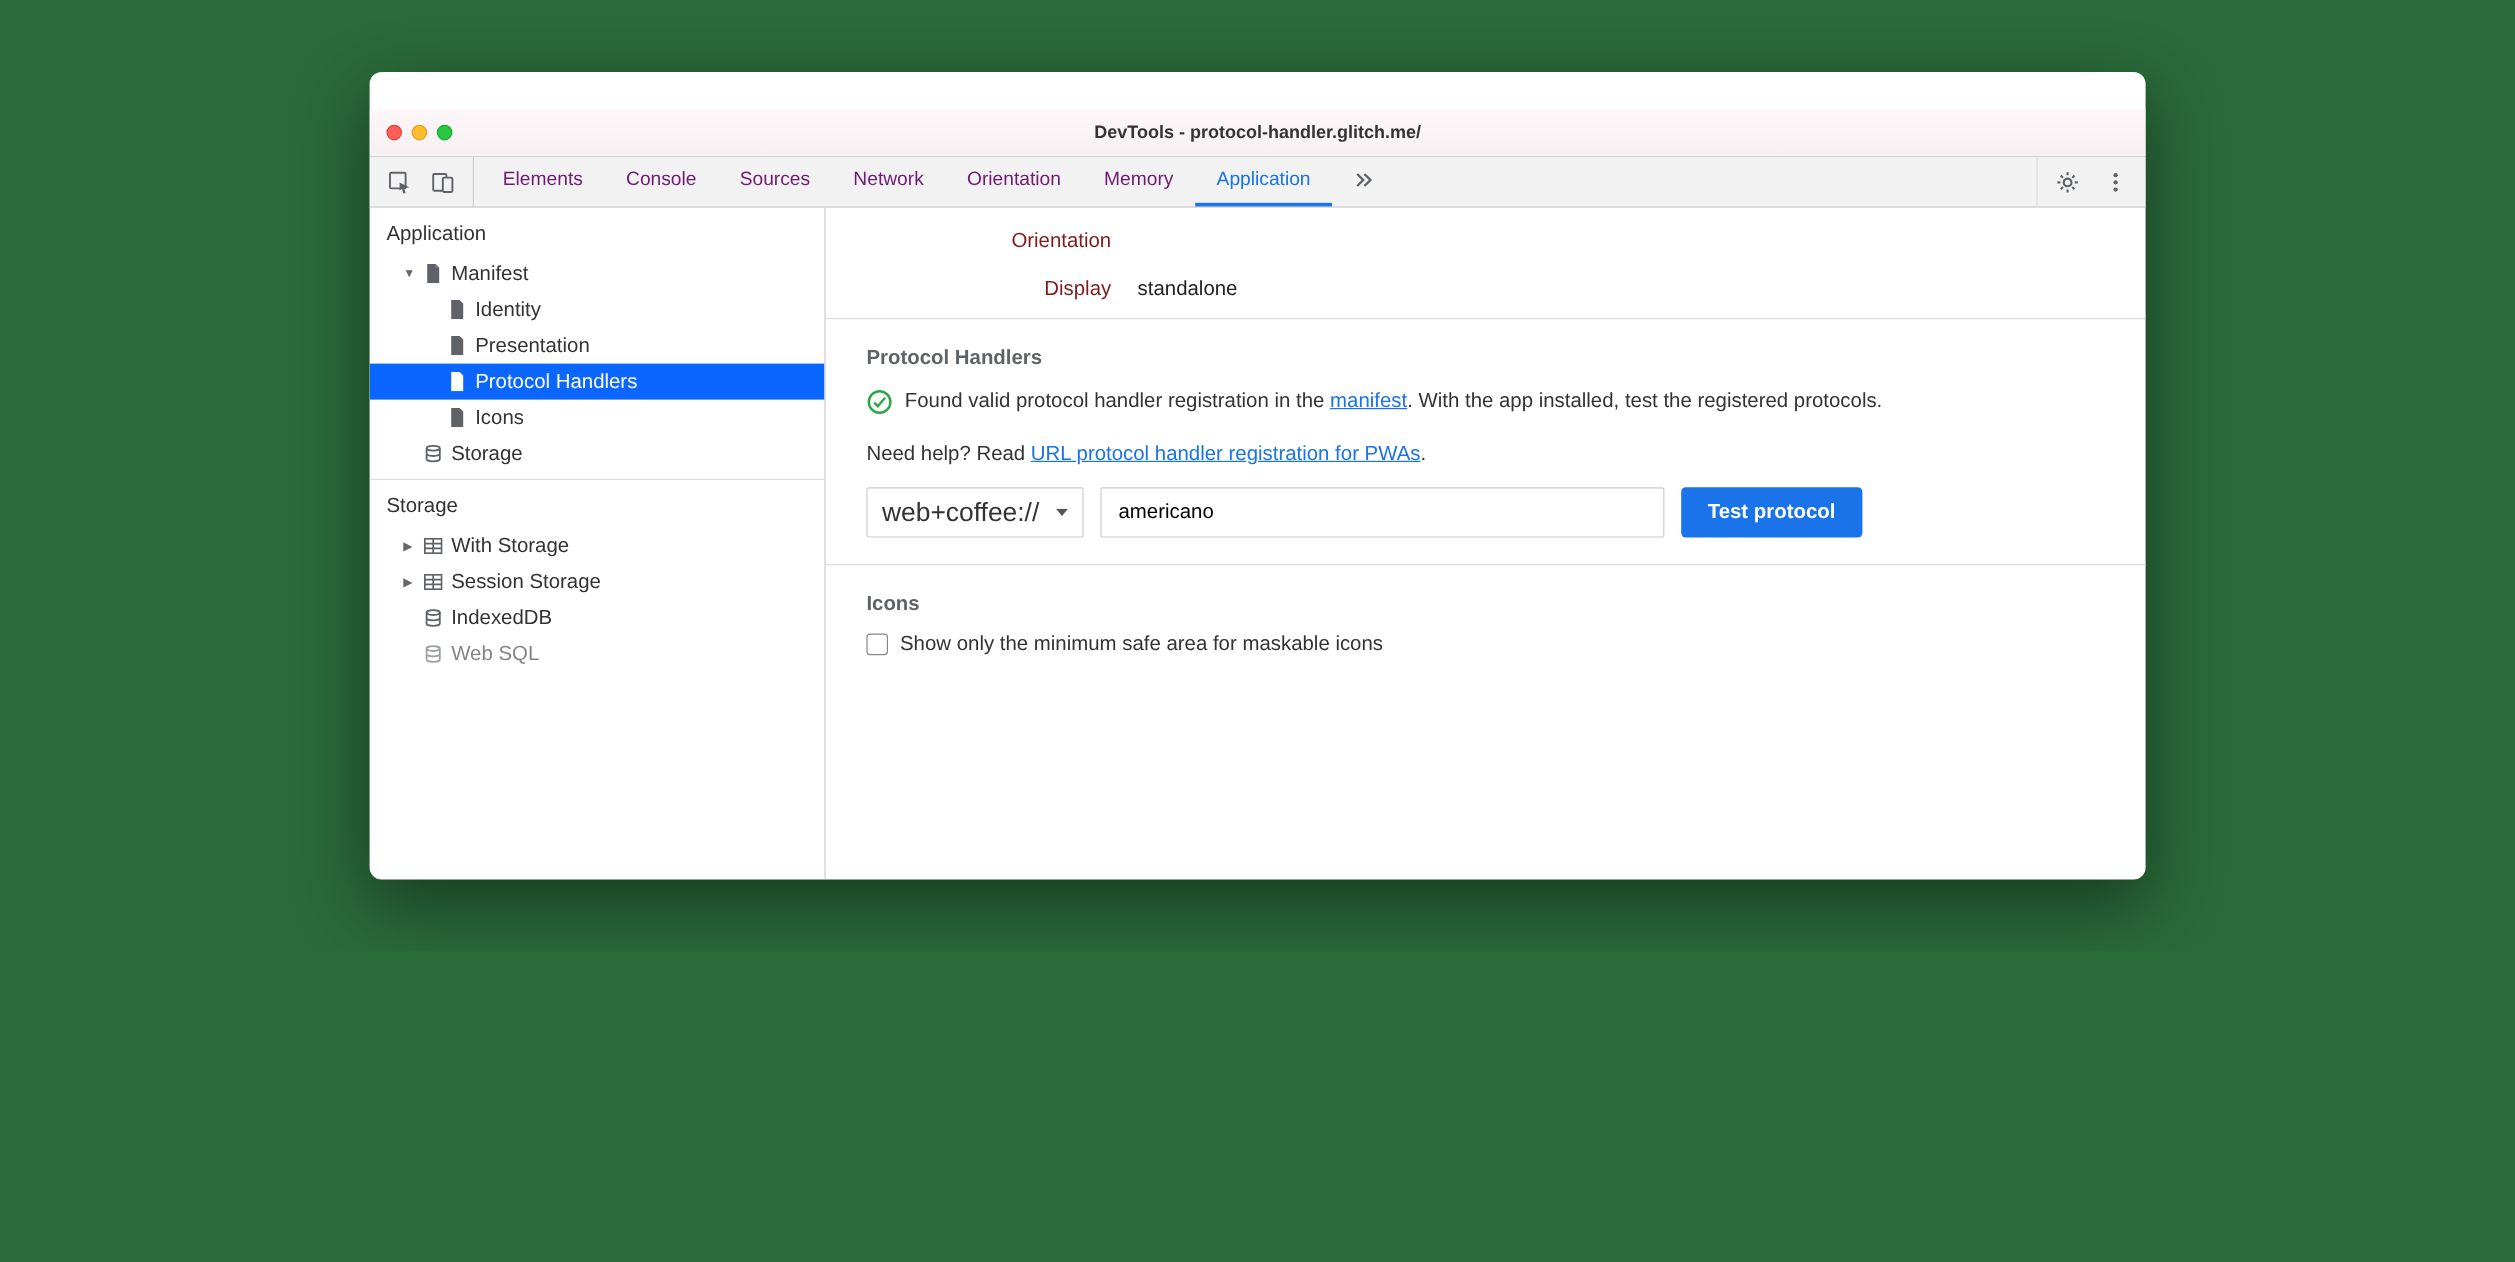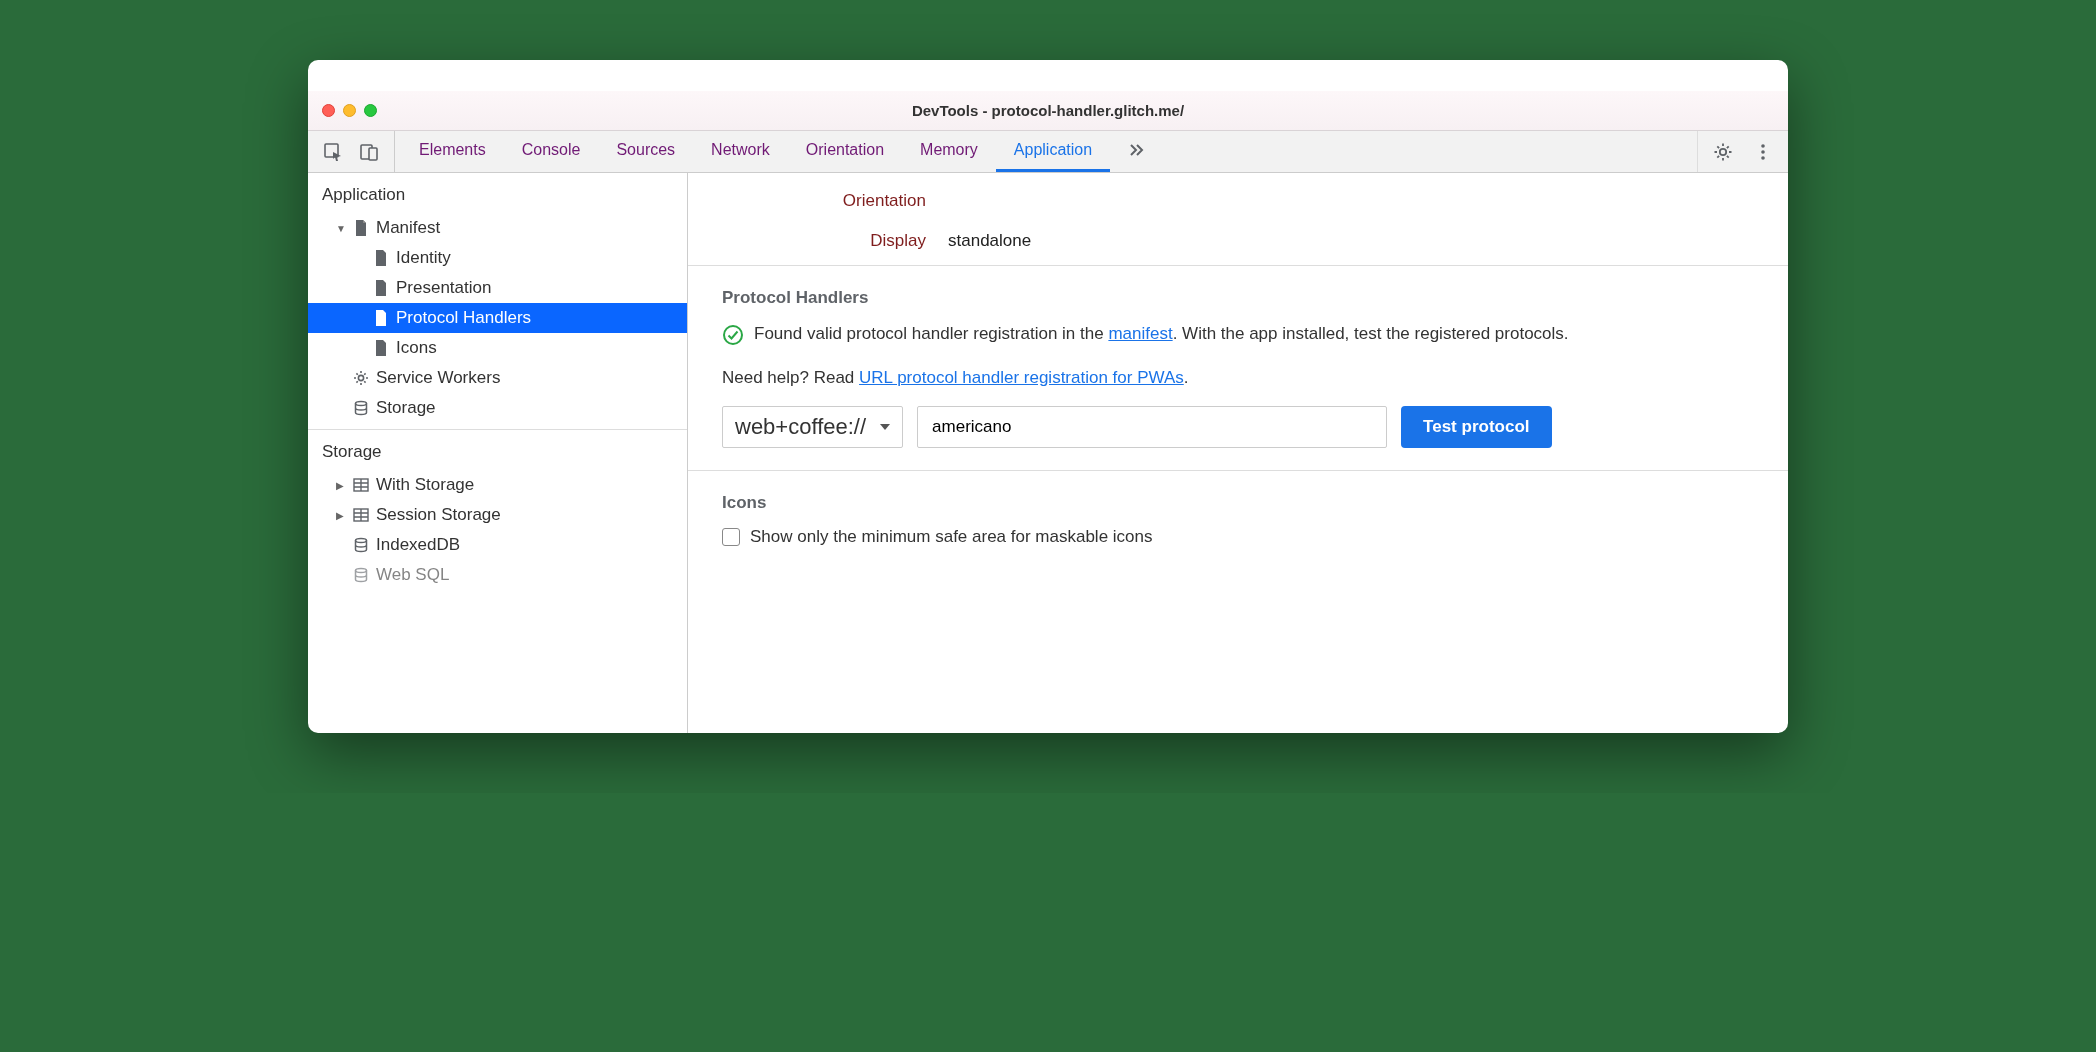--- a/index.html
+++ b/index.html
@@ -270,30 +270,20 @@
           </span>
         <span>Protocol Handlers</span>
       </div>
       <div class="tree-row indent-2">
         <span class="row-icon">
             <svg width="14" height="16" viewBox="0 0 14 16">
               <path d="M2 0h7l3 3v13H2z" fill="#5f6368"></path>
             </svg>
           </span>
         <span>Icons</span>
-      </div>
-      <div class="tree-row indent-1">
-        <span class="disclosure"></span>
-        <span class="row-icon">
-            <svg width="16" height="16" viewBox="0 0 16 16">
-              <circle cx="8" cy="8" r="2.6" fill="none" stroke="#5f6368" stroke-width="1.6"></circle>
-              <path d="M8 1v2M8 13v2M15 8h-2M3 8H1M12.6 3.4l-1.4 1.4M4.8 11.2l-1.4 1.4M12.6 12.6l-1.4-1.4M4.8 4.8L3.4 3.4" stroke="#5f6368" stroke-width="1.6"></path>
-            </svg>
-          </span>
-        <span>Service Workers</span>
       </div>
       <div class="tree-row indent-1">
         <span class="disclosure"></span>
         <span class="row-icon">
             <svg width="16" height="16" viewBox="0 0 16 16">
               <ellipse cx="8" cy="3.5" rx="5.5" ry="2" fill="none" stroke="#5f6368" stroke-width="1.5"></ellipse>
               <path d="M2.5 3.5v9c0 1.1 2.5 2 5.5 2s5.5-.9 5.5-2v-9M2.5 8c0 1.1 2.5 2 5.5 2s5.5-.9 5.5-2" fill="none" stroke="#5f6368" stroke-width="1.5"></path>
             </svg>
           </span>
         <span>Storage</span>

